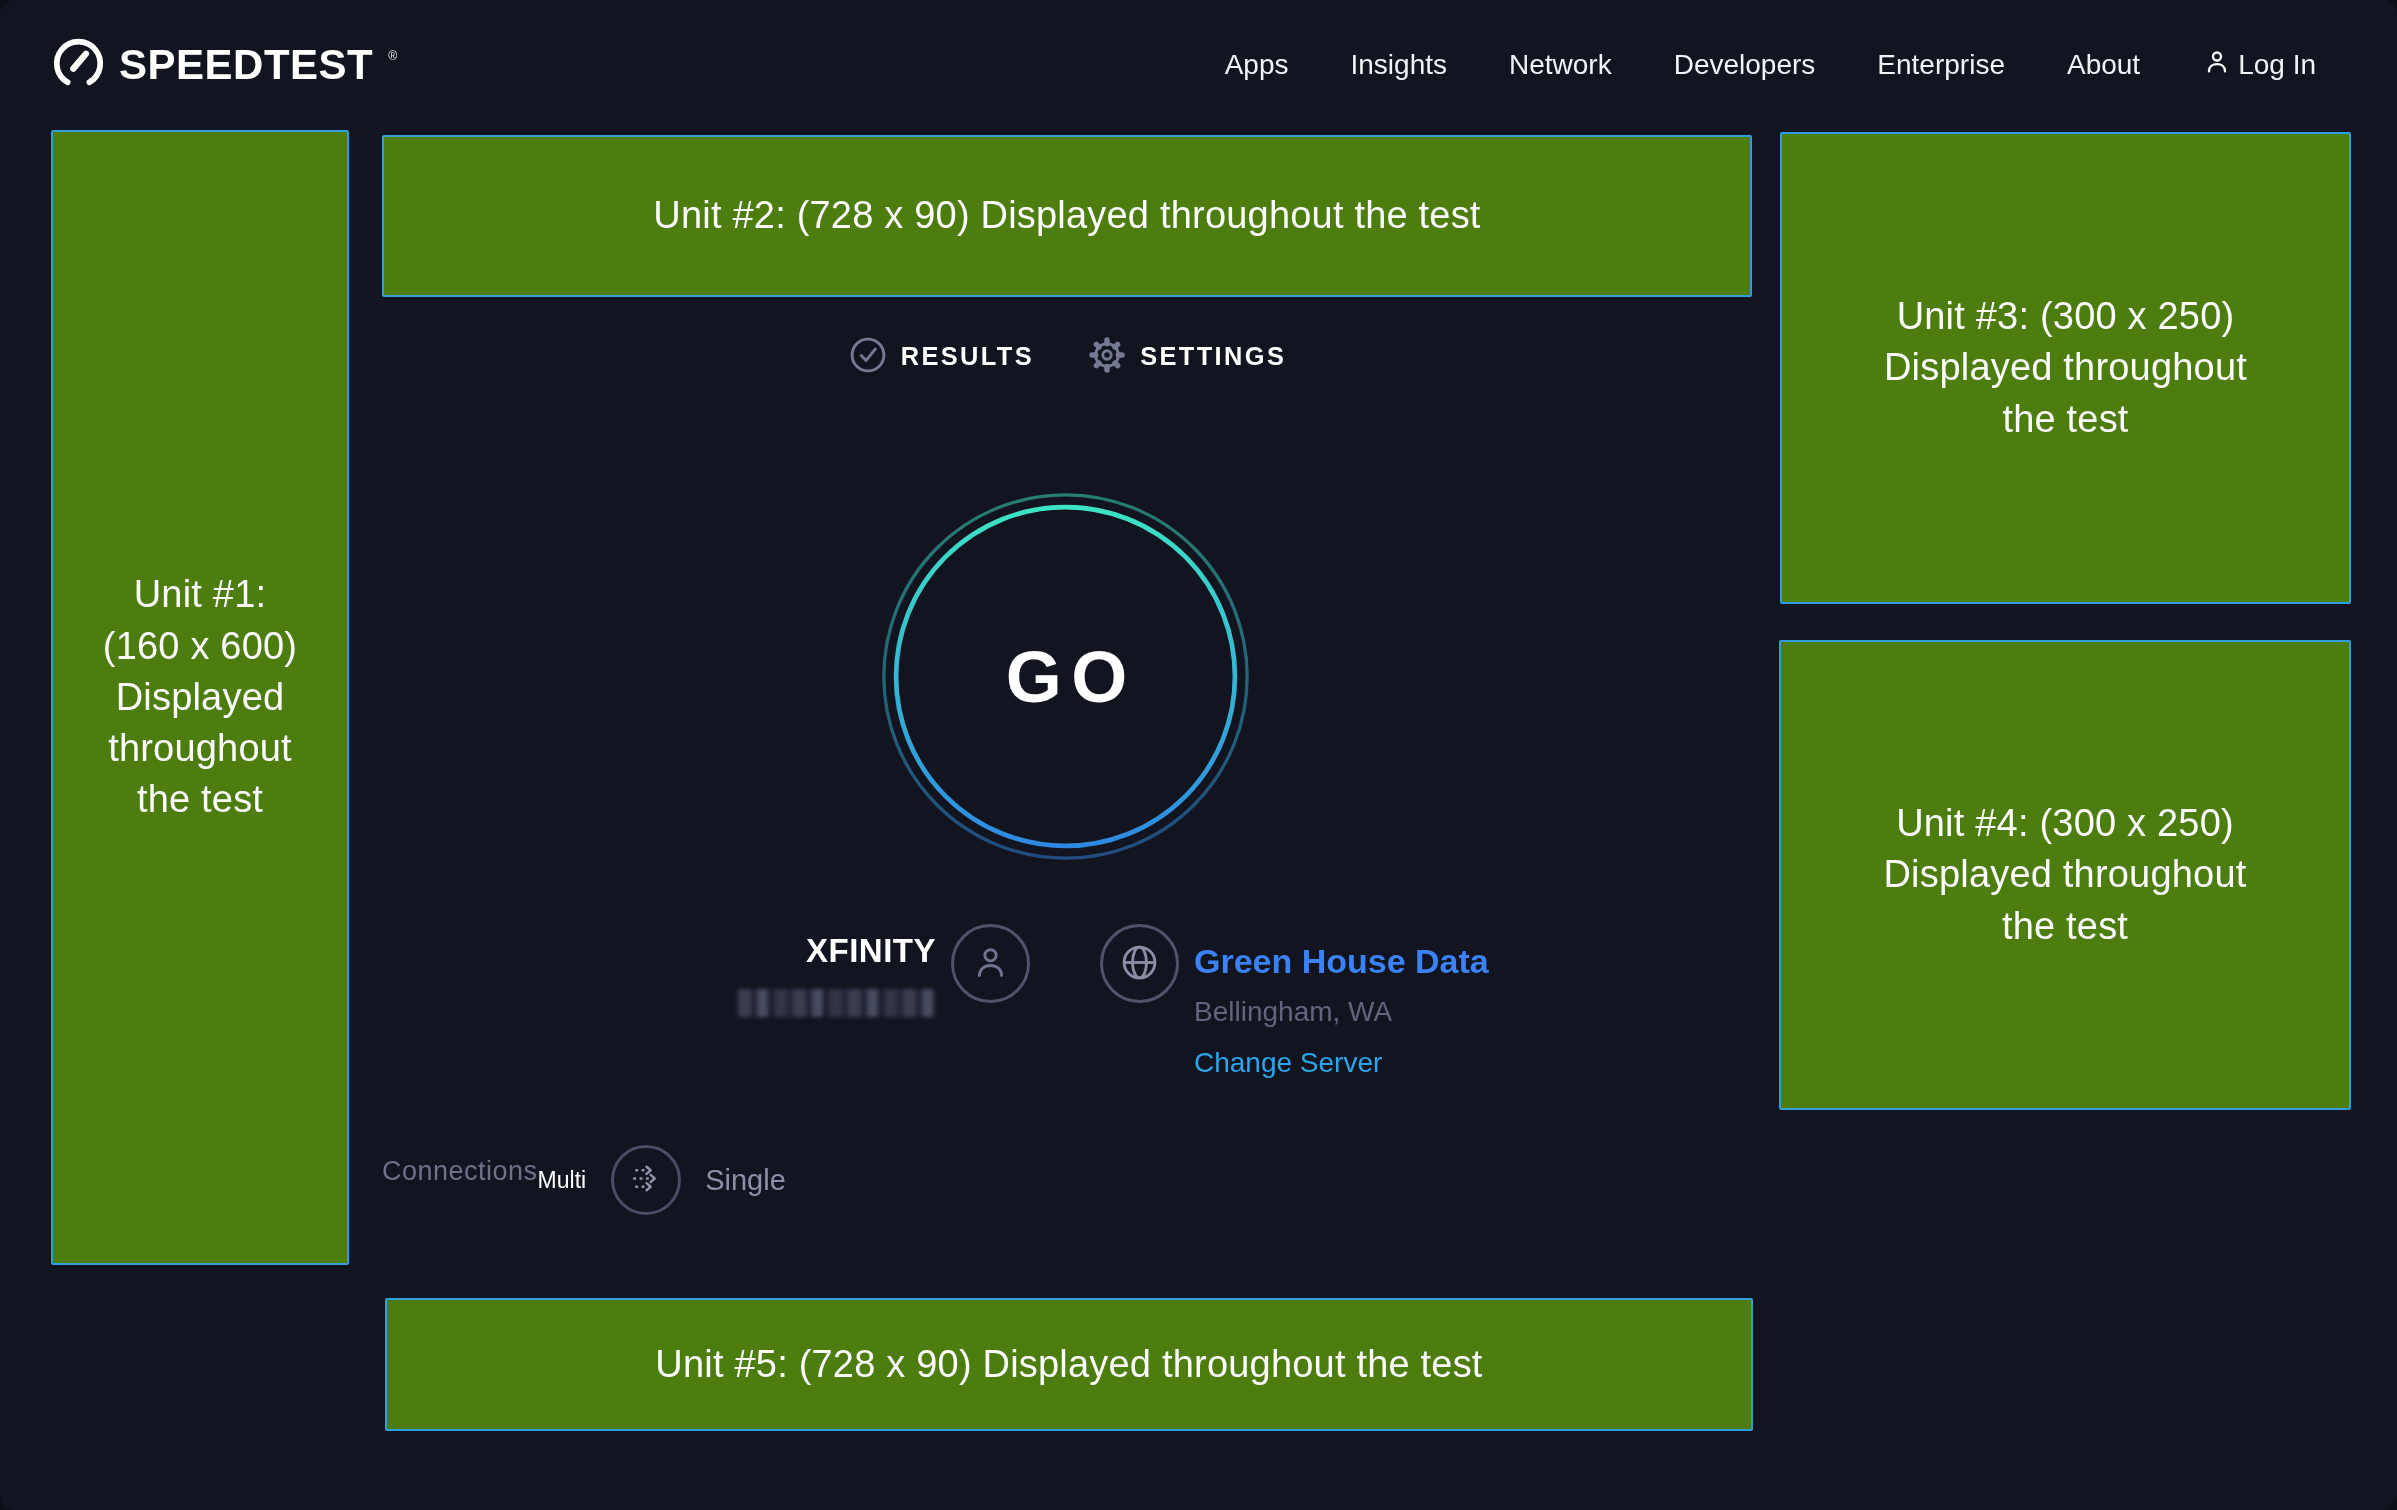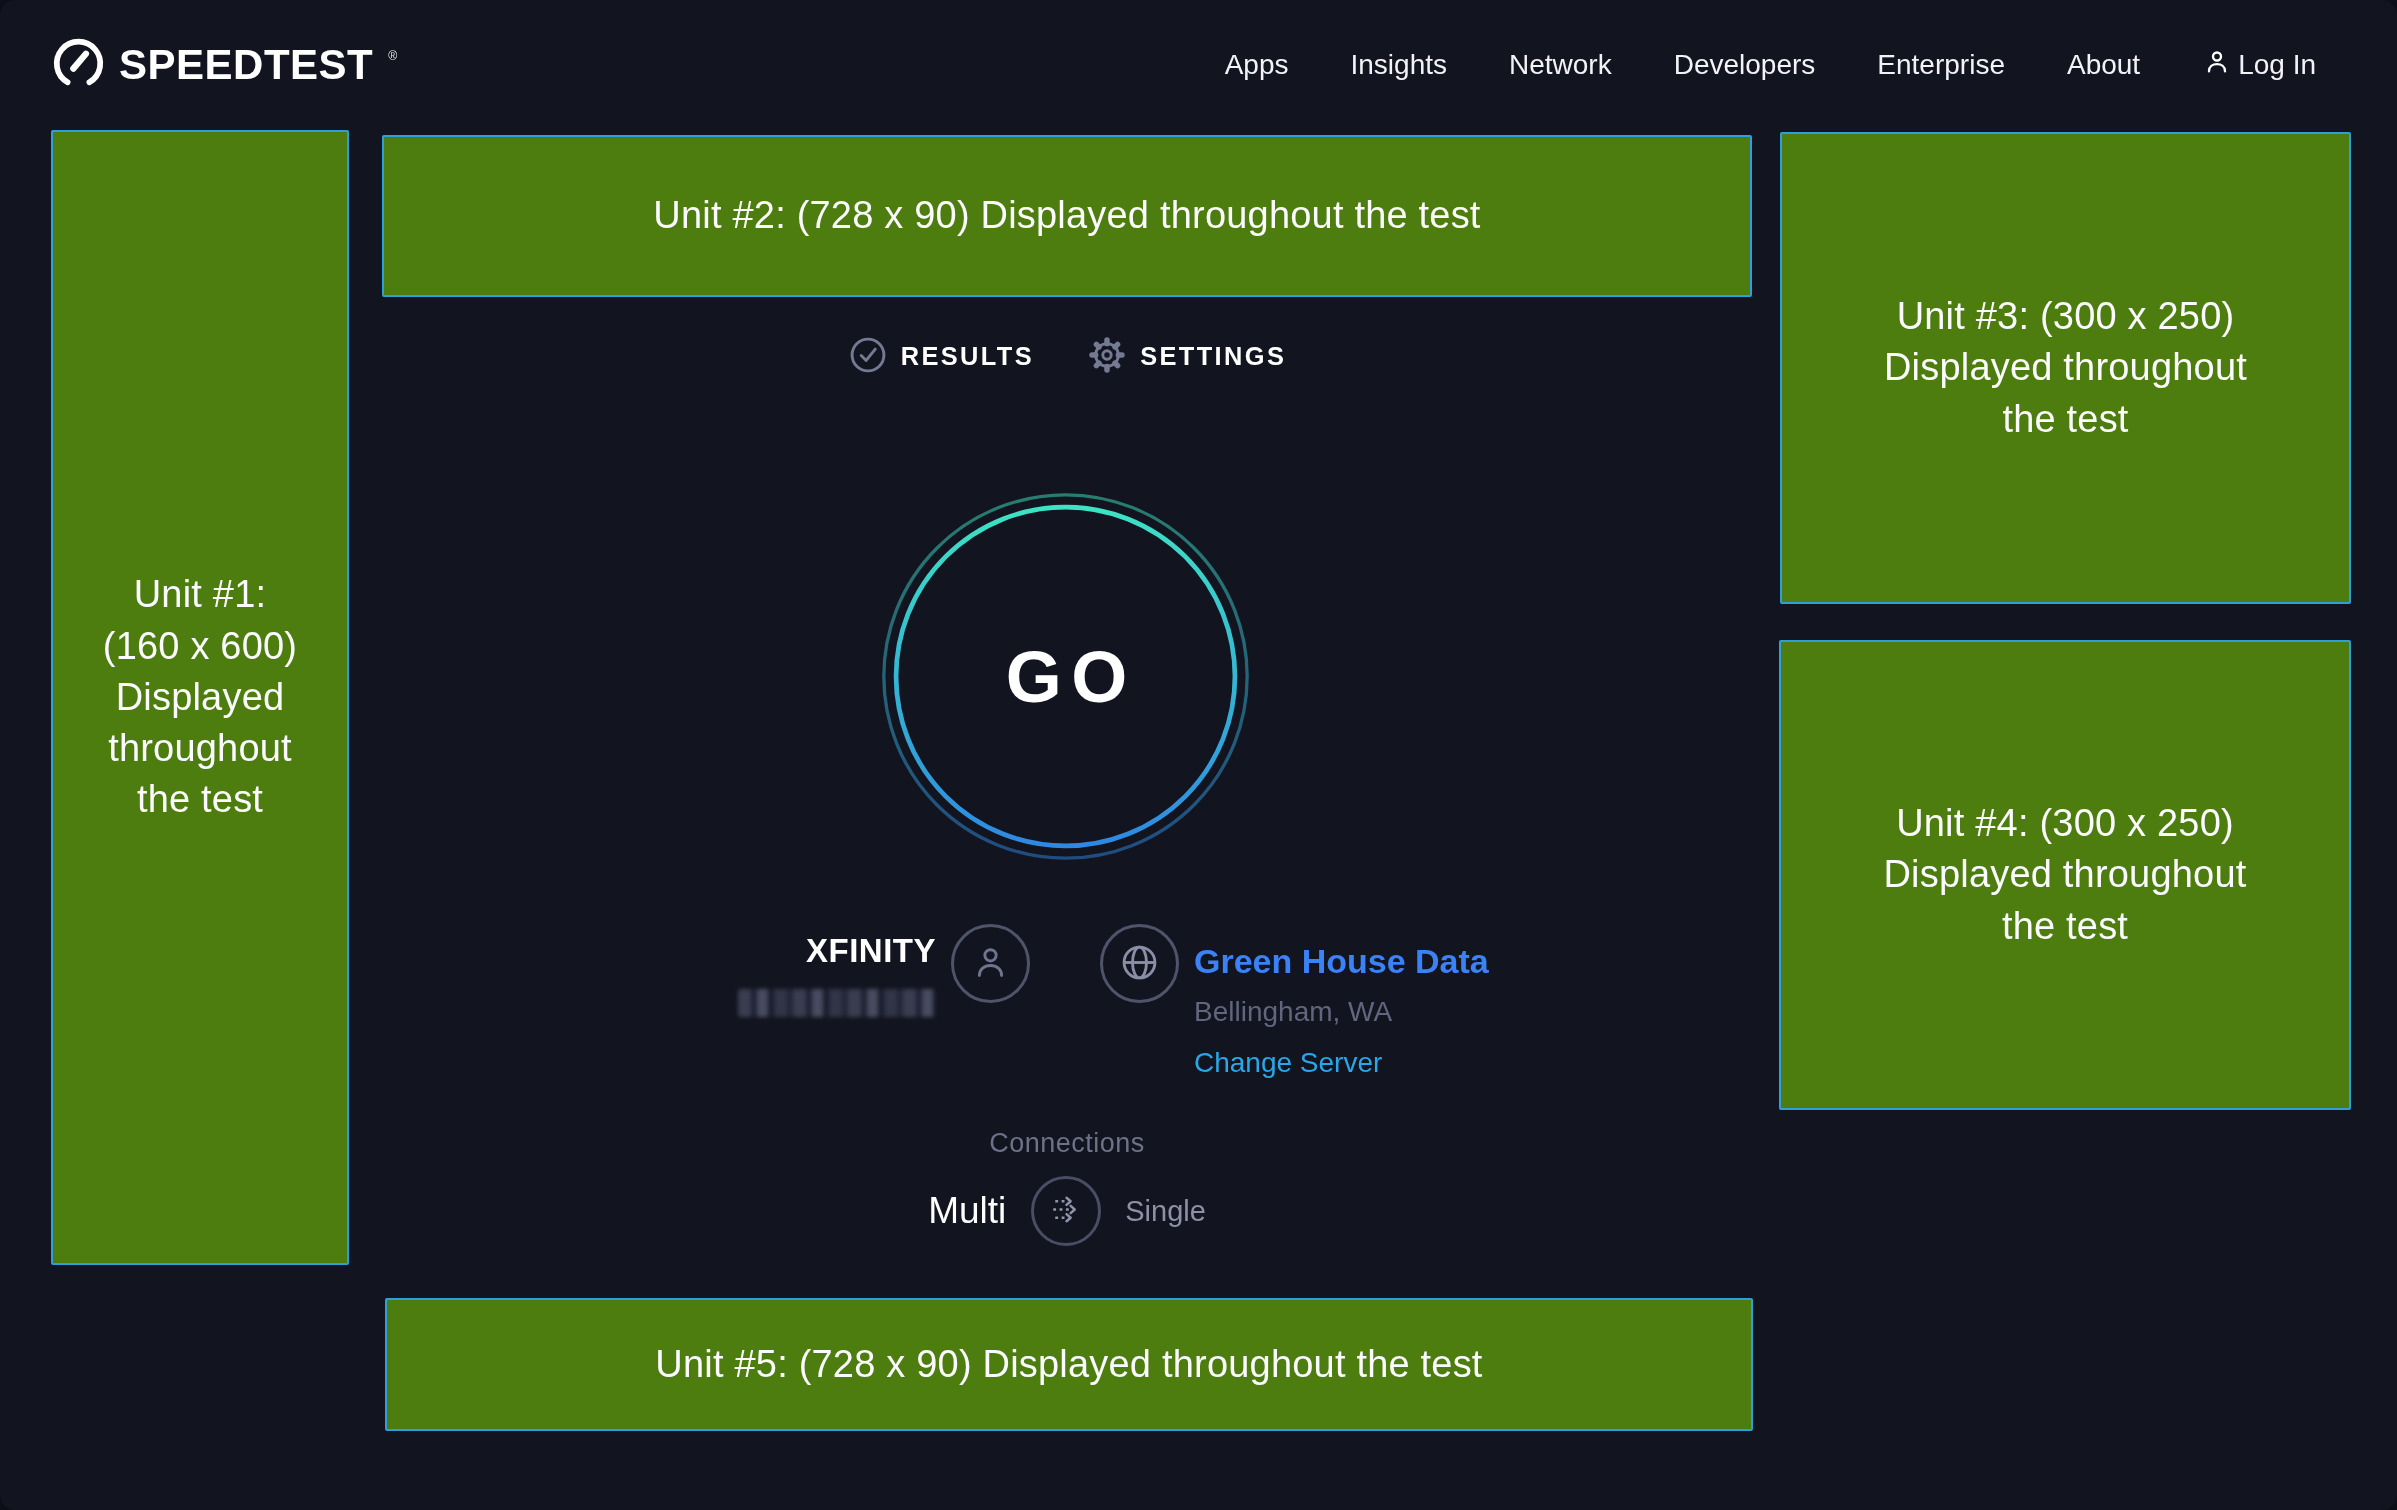--- a/index.html
+++ b/index.html
@@ -70,24 +70,24 @@
   }
   .isp-avatar  { top:924px; left:951px; }
   .server-globe{ top:924px; left:1100px; }
   .server-info { position:absolute; top:932px; left:1194px; }
   .server-name { color:#3b82f6; font-size:34px; font-weight:600;margin-top:10px; }
   .server-loc  { margin-top:15px; color:#61657d; font-size:28px; }
   .change-server { margin-top:19px; color:#2ba6e9; font-size:28px; cursor:pointer; }
 
   
   .connections { position:absolute; left:382px; top:1128px; width:1370px;
-                 display:flex; flex-direction:column; align-items:center; }
+                 display:flex; flex-direction:row; align-items:center; }
   .connections-label { color:#6e7289; font-size:27px; letter-spacing:0.5px; }
   .conn-row { margin-top:17px; display:flex; align-items:center; gap:24.5px; }
-  .conn-multi  { color:#ffffff; font-size:37px; cursor:pointer; }
+  .conn-multi  { color:#ffffff; font-size:23px; cursor:pointer; }
   .conn-single { color:#8d90a6; font-size:29px; cursor:pointer; }
   .conn-toggle { width:70px; height:70px; border:3.8px solid #4a4e65; border-radius:50%;
                  display:flex; align-items:center; justify-content:center; cursor:pointer; }
 </style>
 </head>
 <body>
 
 <div id="app">
 
   <div class="header">

